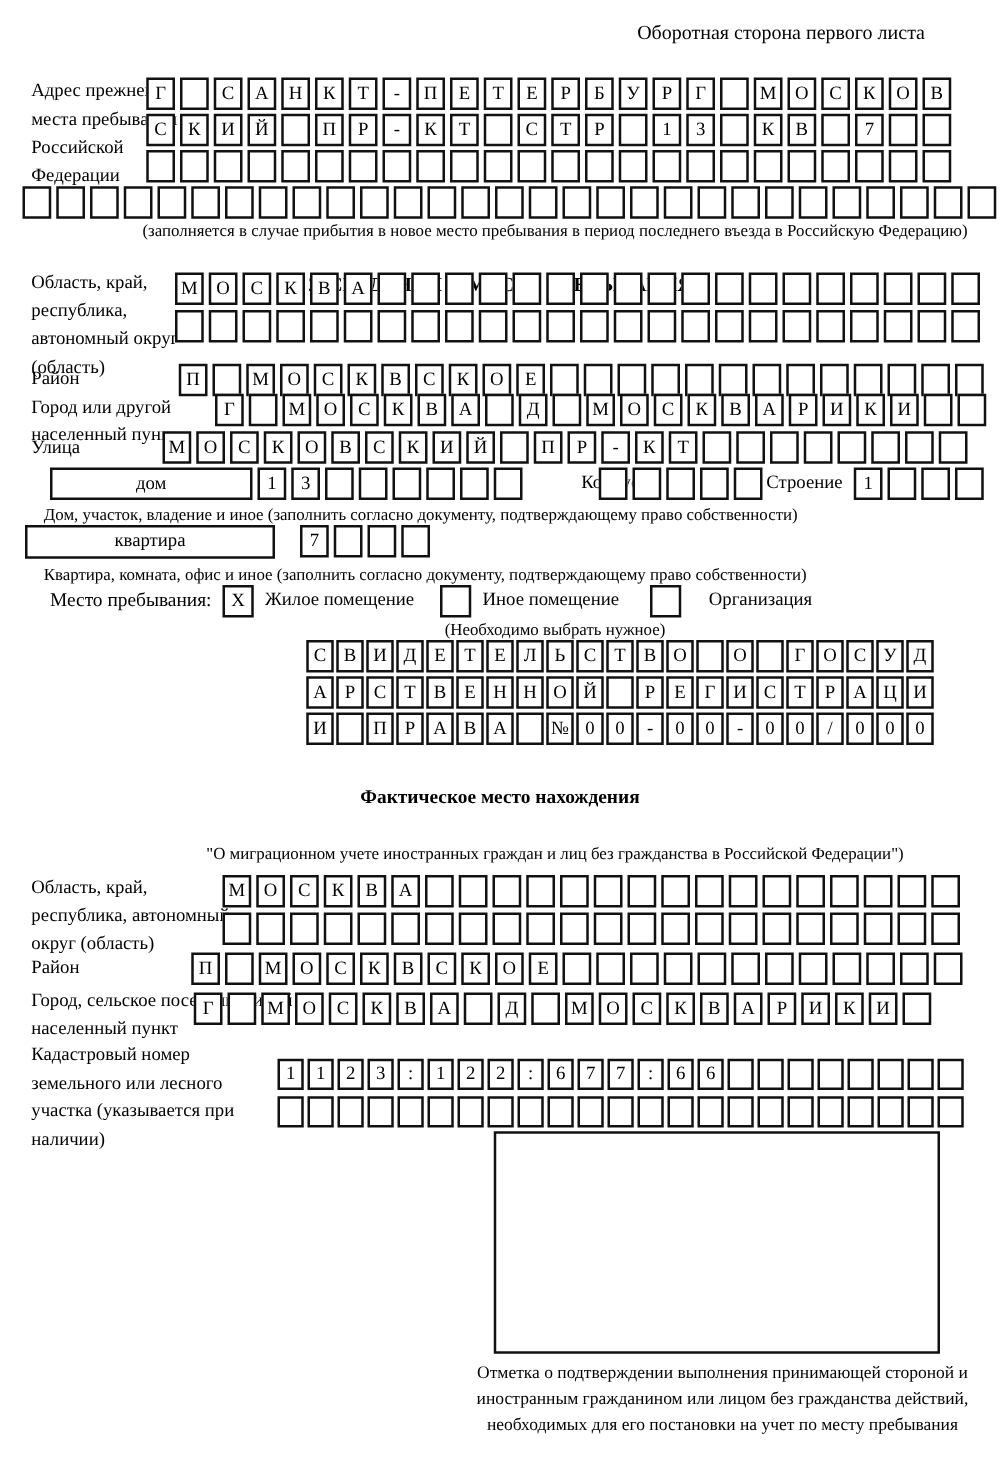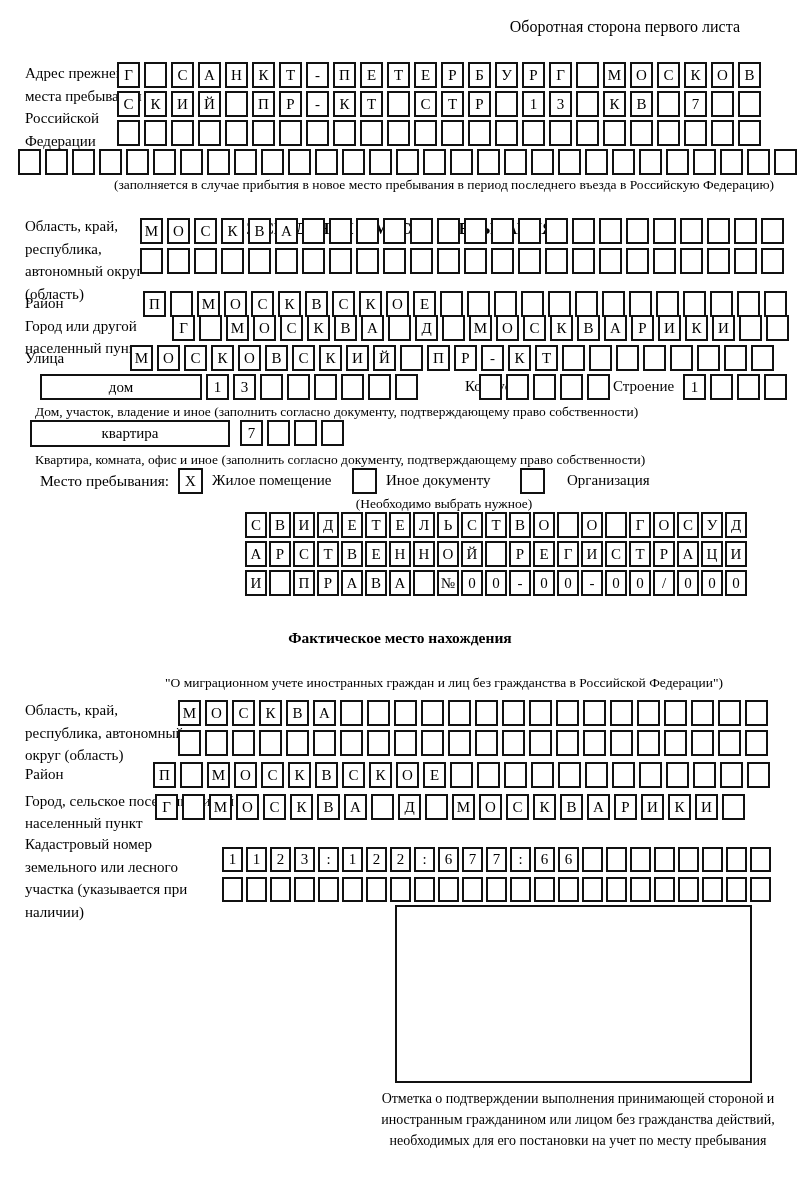--- a/index.html
+++ b/index.html
@@ -305,34 +305,34 @@
     </div>
   <div class="inlbl" style="left:613px;top:378px;">Строение</div>
   <div class="cellrow" style="left:683px;top:374px;">
       <div class="cell">1</div>
       <div class="cell"></div>
       <div class="cell"></div>
       <div class="cell"></div>
     </div>
   <div class="note" style="left:35px;top:404px;">Дом, участок, владение и иное (заполнить согласно документу, подтверждающему право собственности)</div>
 
-  <div class="widebox" style="left:30px;top:420px;width:200px;height:27px;">квартира</div>
+  <div class="widebox" style="left:20px;top:420px;width:200px;height:27px;">квартира</div>
   <div class="cellrow" style="left:240px;top:420px;">
       <div class="cell">7</div>
       <div class="cell"></div>
       <div class="cell"></div>
       <div class="cell"></div>
     </div>
   <div class="note" style="left:35px;top:452px;">Квартира, комната, офис и иное (заполнить согласно документу, подтверждающему право собственности)</div>
 
   <div class="inlbl" style="left:40px;top:472px;font-size:15.5px;">Место пребывания:</div>
   <div class="chk" style="left:178px;top:468px;">X</div>
   <div class="inlbl" style="left:212px;top:472px;">Жилое помещение</div>
   <div class="chk" style="left:352px;top:468px;"></div>
-  <div class="inlbl" style="left:386px;top:472px;">Иное документу</div>
+  <div class="inlbl" style="left:386px;top:472px;">Иное помещение</div>
   <div class="chk" style="left:520px;top:468px;"></div>
   <div class="inlbl" style="left:567px;top:472px;">Организация</div>
   <div class="note-c" style="top:496px;">(Необходимо выбрать нужное)</div>
 
   <div class="cellrow row-sm" style="left:245px;top:512px;">
       <div class="cell">С</div>
       <div class="cell">В</div>
       <div class="cell">И</div>
       <div class="cell">Д</div>
       <div class="cell">Е</div>

